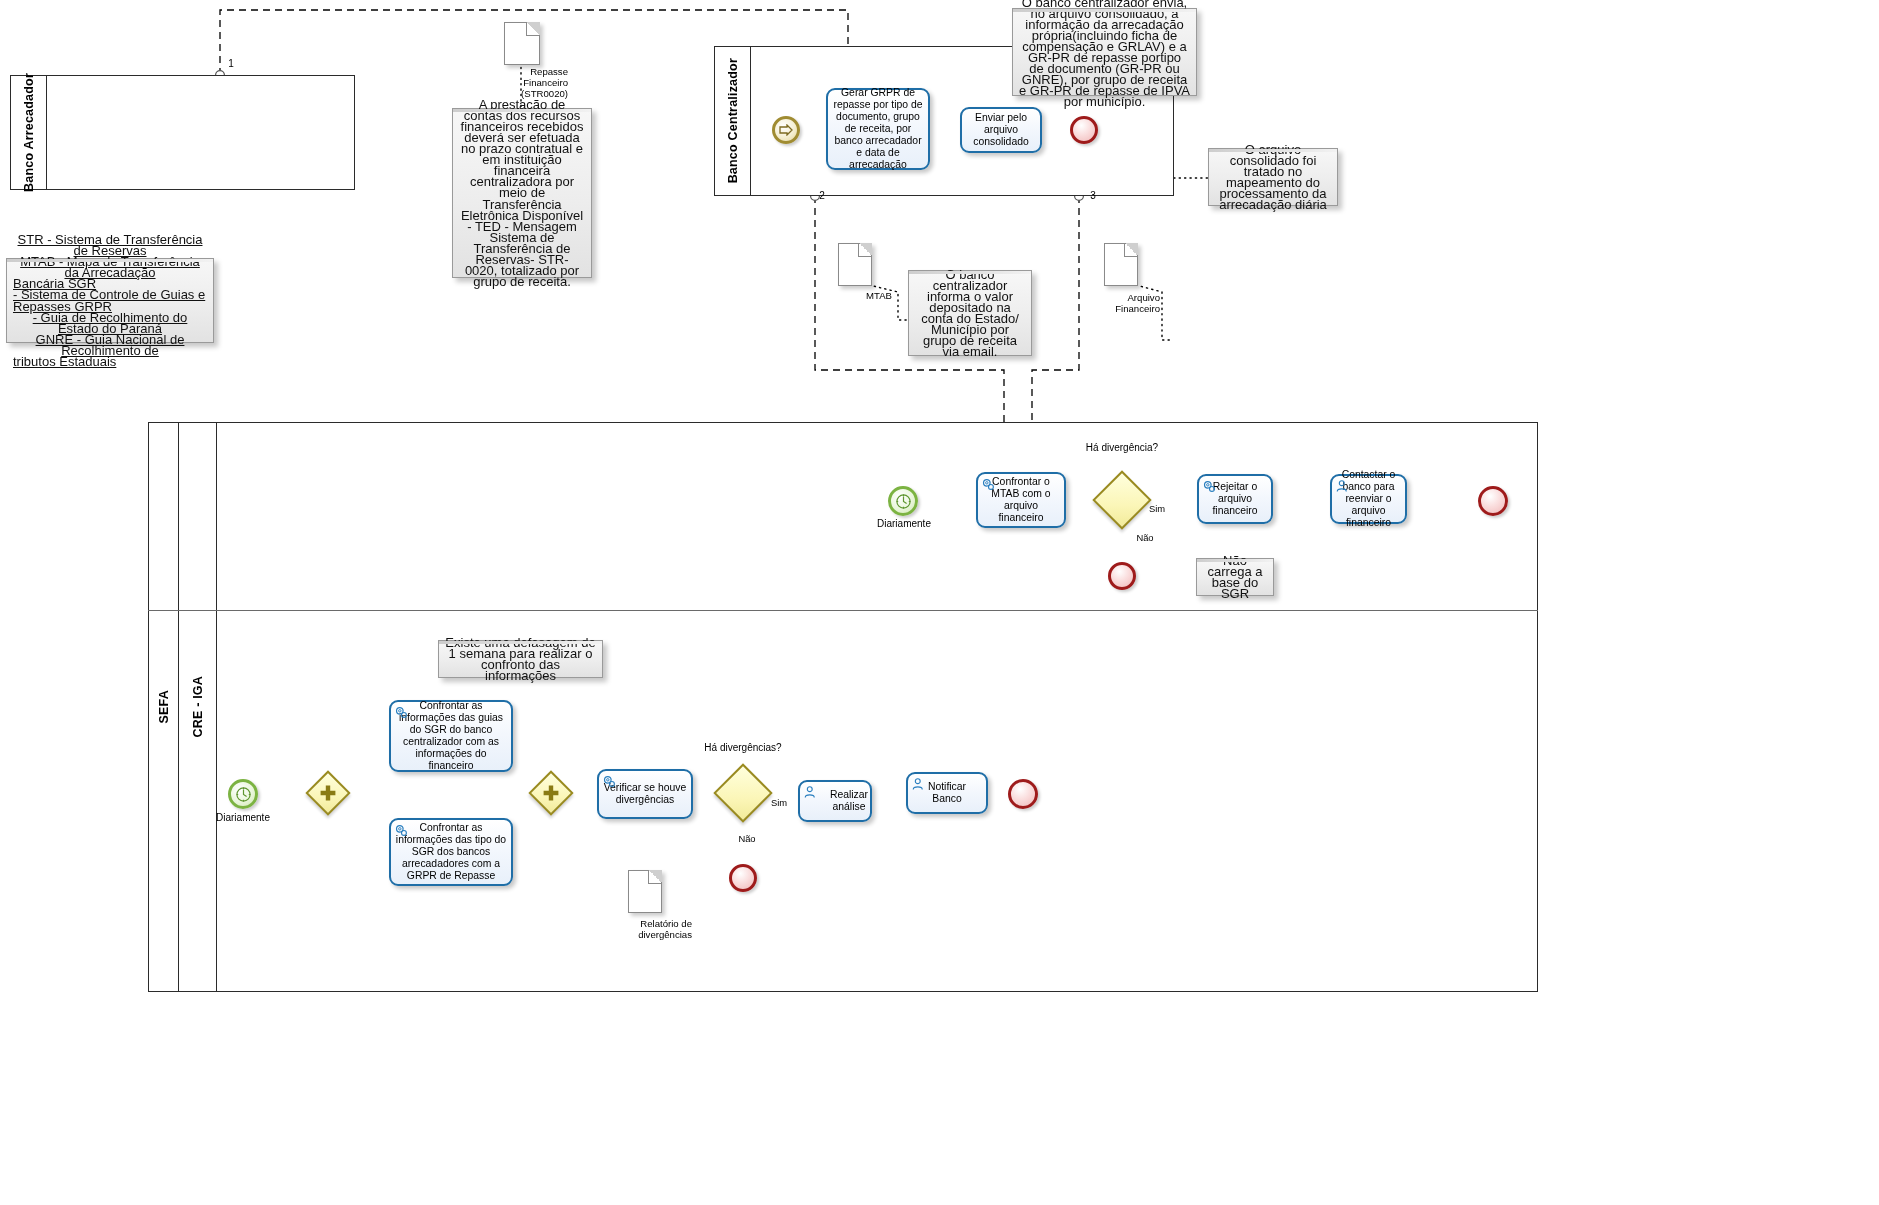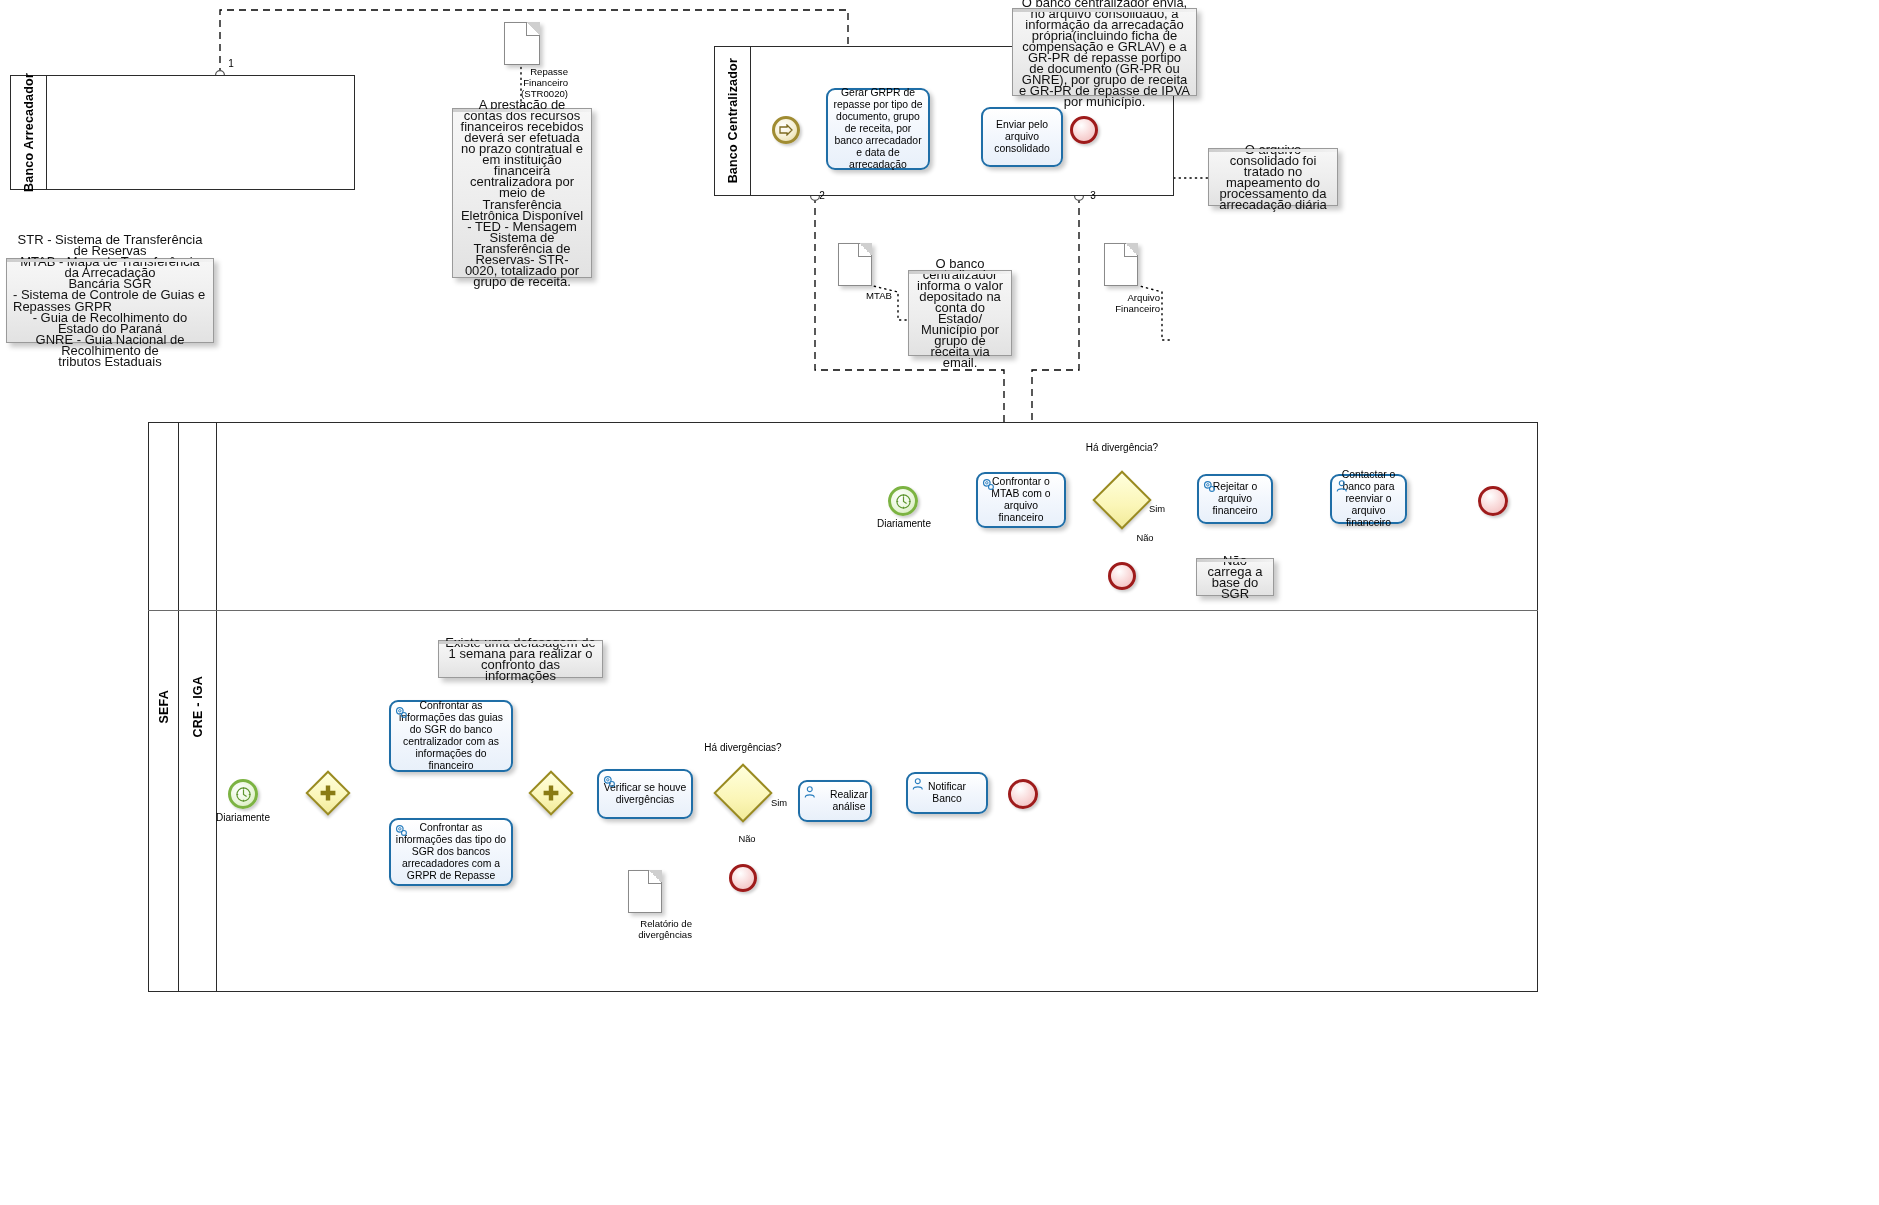--- a/index.html
+++ b/index.html
@@ -188,21 +188,21 @@
       <span>CRE -  IGA</span>
     </div>
   </div>
 
   <div class="abs" style="left:148px;top:610px;width:1390px;height:0;border-top:1.1px solid #6a6a6a;"></div>
 
   <div class="abs lbl" style="left:224px;top:58px;width:14px;">1</div>
   <div class="abs lbl" style="left:815px;top:190px;width:14px;">2</div>
   <div class="abs lbl" style="left:1086px;top:190px;width:14px;">3</div>
 
-  <div class="abs note lefttxt" style="left:6px;top:258px;width:208px;height:85px;flex-direction:column;align-items:center;justify-content:center;">
+  <div class="abs note lefttxt" style="left:6px;top:258px;width:208px;height:85px;flex-direction:column;align-items:flex-start;justify-content:center;text-decoration:underline;">
     <div class="note-bar"></div>
     <div style="text-align:center;">STR - Sistema de Transferência de Reservas</div>
     <div style="text-align:center;">MTAB - Mapa de Transferência da Arrecadação</div>
     <div style="text-align:left;">Bancária                                          SGR</div>
     <div style="text-align:left;">- Sistema de Controle de Guias e Repasses GRPR</div>
     <div style="text-align:center;">- Guia de Recolhimento do Estado do Paraná</div>
     <div style="text-align:center;">GNRE - Guia Nacional de Recolhimento de</div>
     <div style="text-align:center;">tributos Estaduais</div>
   </div>
 
@@ -221,42 +221,42 @@
   <div class="abs ev ev-start-msg" style="left:772px;top:116px;width:28px;height:28px;">
     <svg width="15" height="12" viewBox="0 0 15 12">
       <path d="M1,3 L8,3 L8,1 L13,6 L8,11 L8,9 L1,9 Z" fill="none" stroke="#7d6b22" stroke-width="1.3"></path>
     </svg>
   </div>
 
   <div class="abs task" style="left:826px;top:88px;width:104px;height:82px;">
     <span class="tlabel">Gerar GRPR de repasse por tipo de documento, grupo de receita, por banco arrecadador e data de arrecadação</span>
   </div>
 
-  <div class="abs task" style="left:960px;top:107px;width:82px;height:60px;margin-left:21px;">
+  <div class="abs task" style="left:960px;top:107px;width:82px;height:46px;">
     <span class="tlabel">Enviar pelo arquivo consolidado</span>
   </div>
 
   <div class="abs ev ev-end" style="left:1070px;top:116px;width:28px;height:28px;"></div>
 
   <div class="abs note" style="left:1012px;top:8px;width:185px;height:88px;">
     <div class="note-bar"></div>
     <div>O banco centralizador envia, no arquivo consolidado, a informação da arrecadação própria(incluindo ficha de compensação e GRLAV) e a GR-PR de repasse portipo de documento (GR-PR ou GNRE), por grupo de receita e GR-PR de  repasse de IPVA por município.</div>
   </div>
 
   <div class="abs note" style="left:1208px;top:148px;width:130px;height:58px;">
     <div class="note-bar"></div>
     <div>O arquivo consolidado foi tratado no mapeamento do processamento da arrecadação diária</div>
   </div>
 
   <div class="abs doc" style="left:838px;top:243px;width:34px;height:43px;">
     <div class="doc-fold"></div>
   </div>
   <div class="abs doc-cap" style="left:820px;top:290px;width:72px;">MTAB</div>
 
-  <div class="abs note" style="left:908px;top:270px;width:104px;height:86px;">
+  <div class="abs note" style="left:908px;top:270px;width:124px;height:86px;">
     <div class="note-bar"></div>
     <div>O banco centralizador informa o valor depositado na conta do Estado/ Município por grupo de receita via email.</div>
   </div>
 
   <div class="abs doc" style="left:1104px;top:243px;width:34px;height:43px;">
     <div class="doc-fold"></div>
   </div>
   <div class="abs doc-cap" style="left:1084px;top:292px;width:76px;white-space:pre-line;">Arquivo
 Financeiro</div>
 

